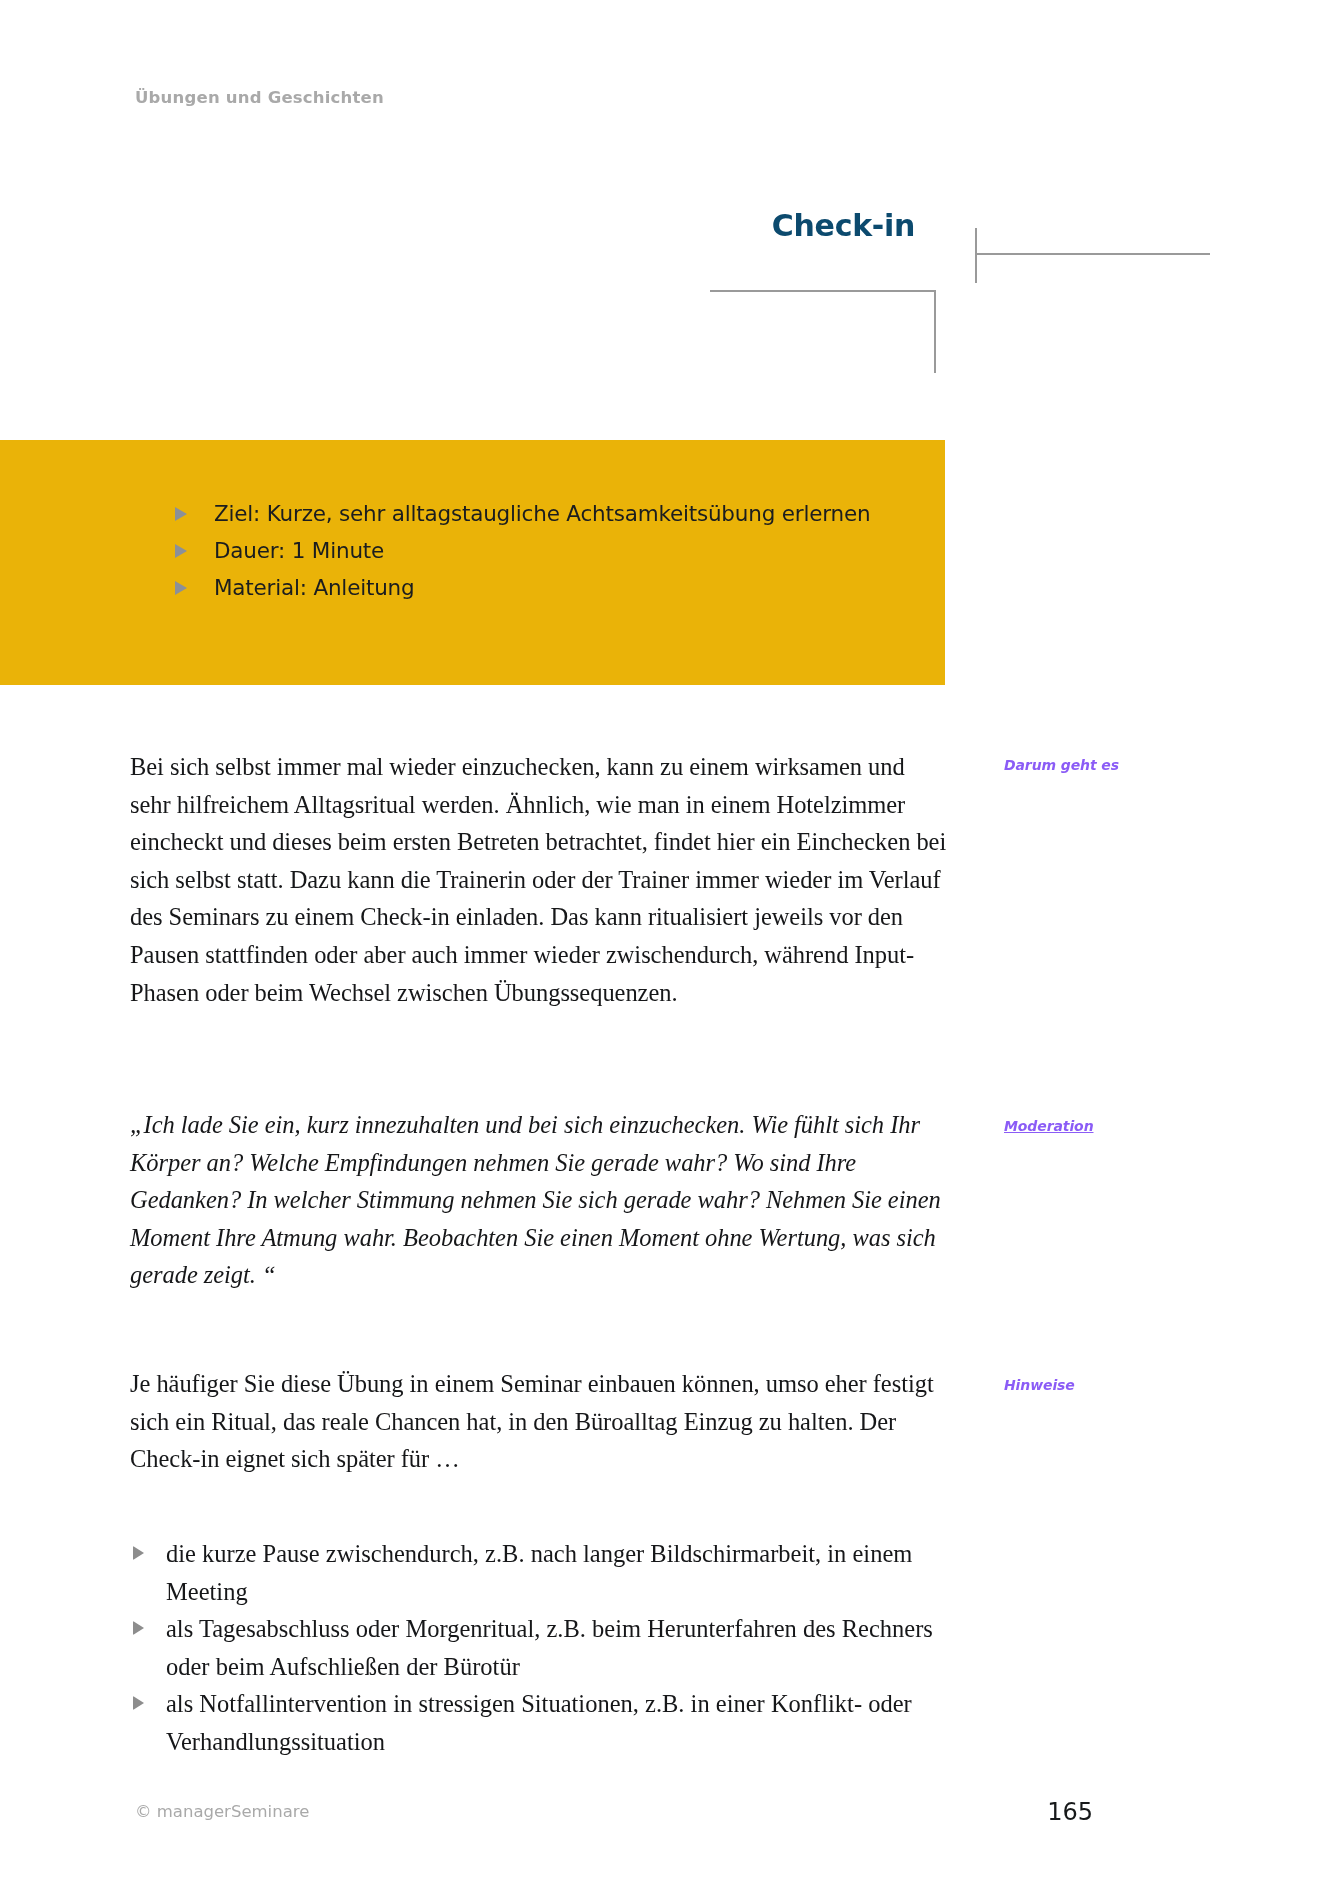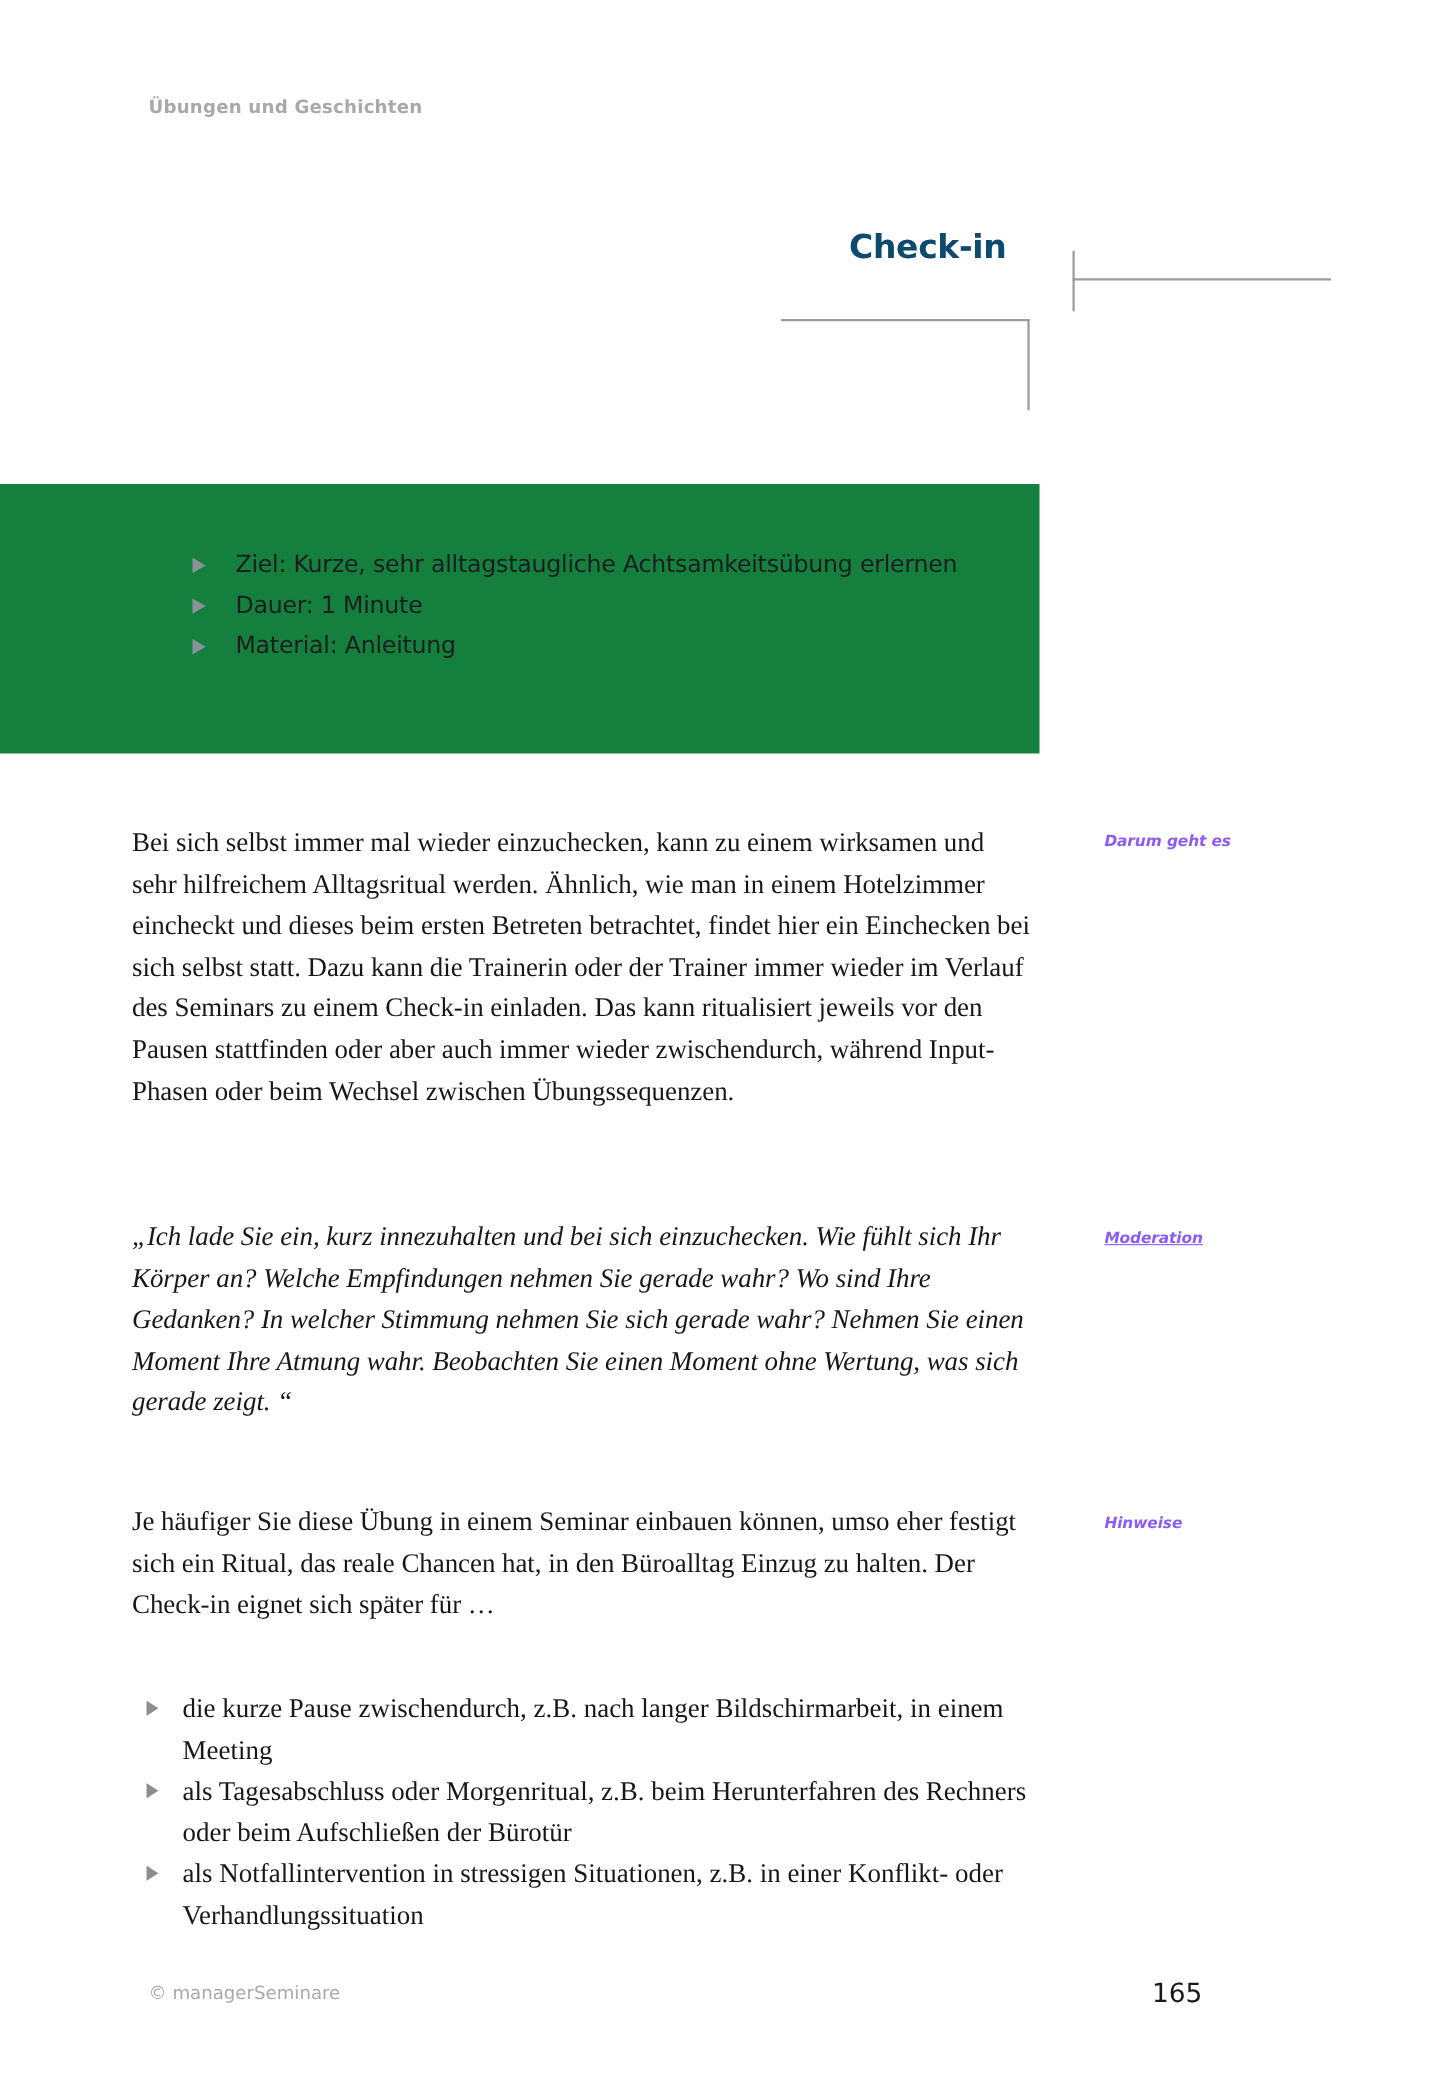--- a/index.html
+++ b/index.html
@@ -88,21 +88,21 @@
     height: 83px;
   }
 
   
   .info-box {
     position: absolute;
     left: 0;
     top: 440px;
     width: 945px;
     height: 245px;
-    background: #15803d;
+    background: #eab308;
   }
   .info-list {
     position: absolute;
     left: 175px;
     top: 55px;
     margin: 0;
     padding: 0;
     list-style: none;
     width: 700px;
   }
@@ -129,21 +129,21 @@
 
   
   .content {
     position: absolute;
     left: 0;
     top: 0;
     width: 1320px;
   }
   .block {
     position: absolute;
-    left: 120px;
+    left: 130px;
     width: 820px;
   }
   .body-text {
     font-family: "Liberation Serif", serif;
     font-size: 24.5px;
     line-height: 37.6px;
     color: #161719;
     margin: 0;
     text-align: left;
     letter-spacing: -0.05px;

